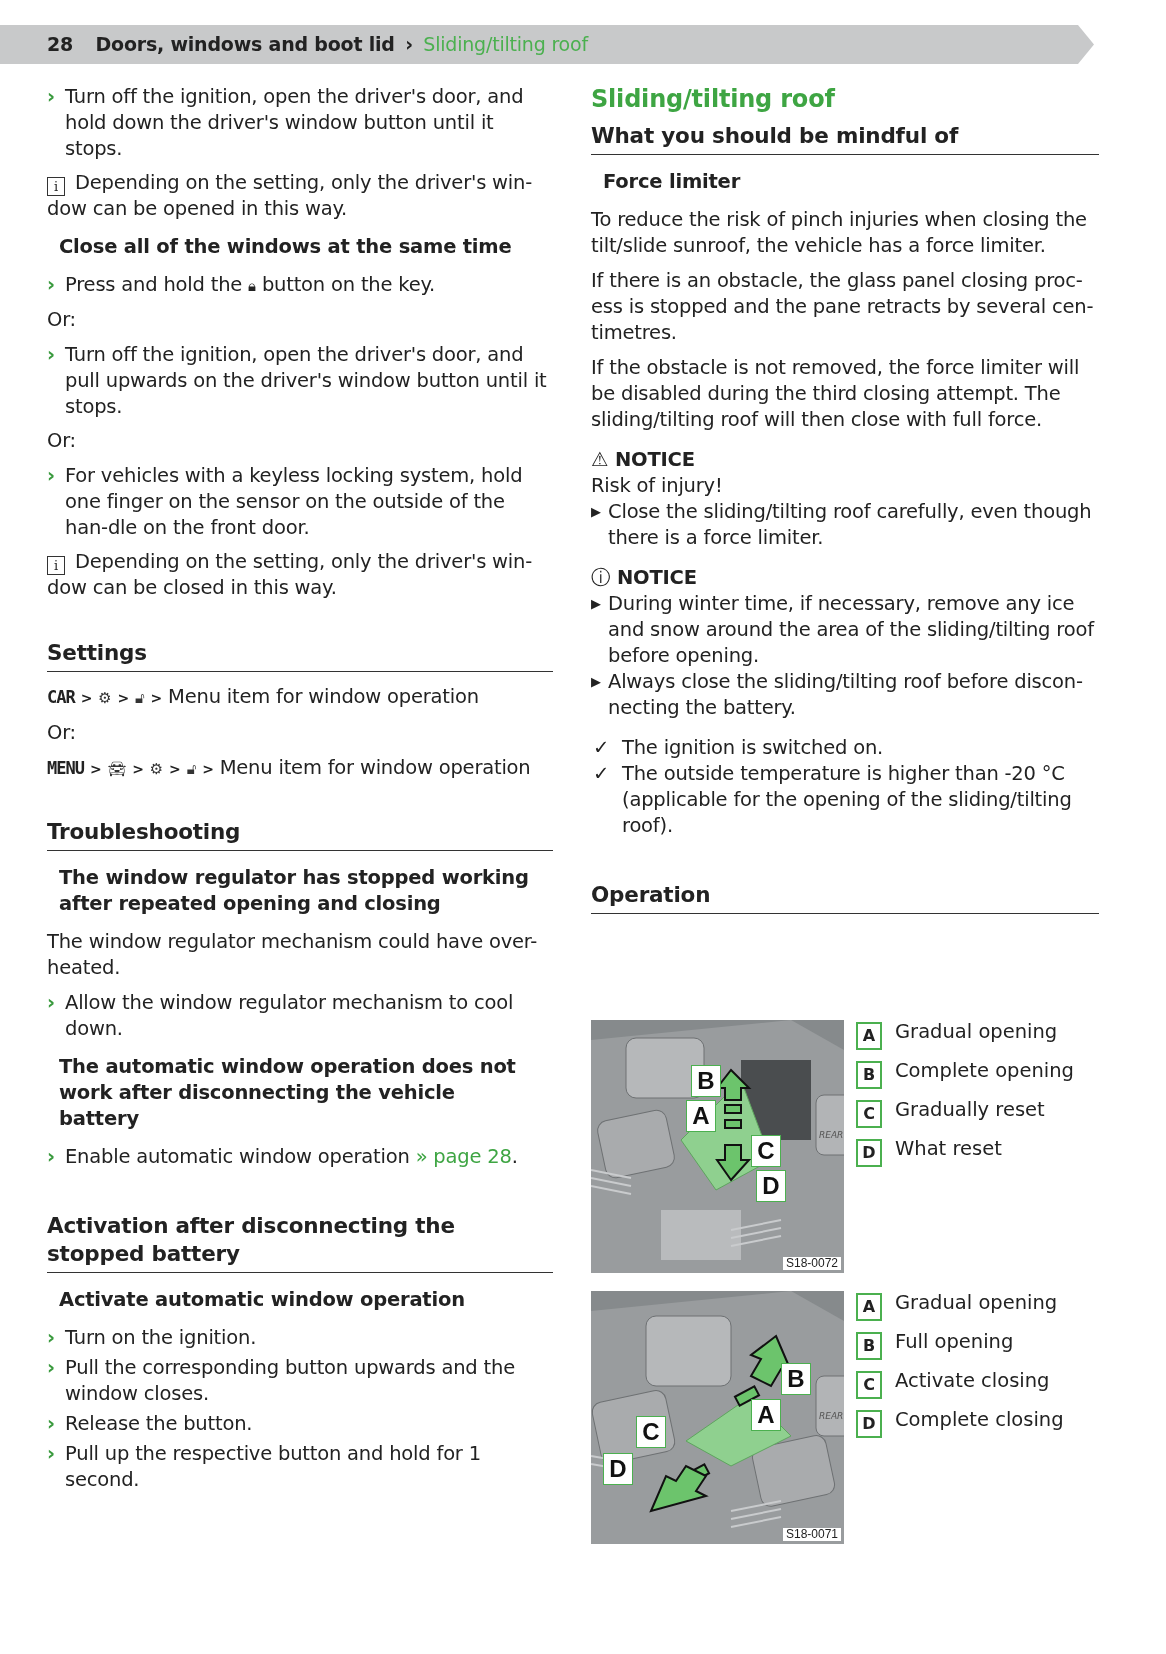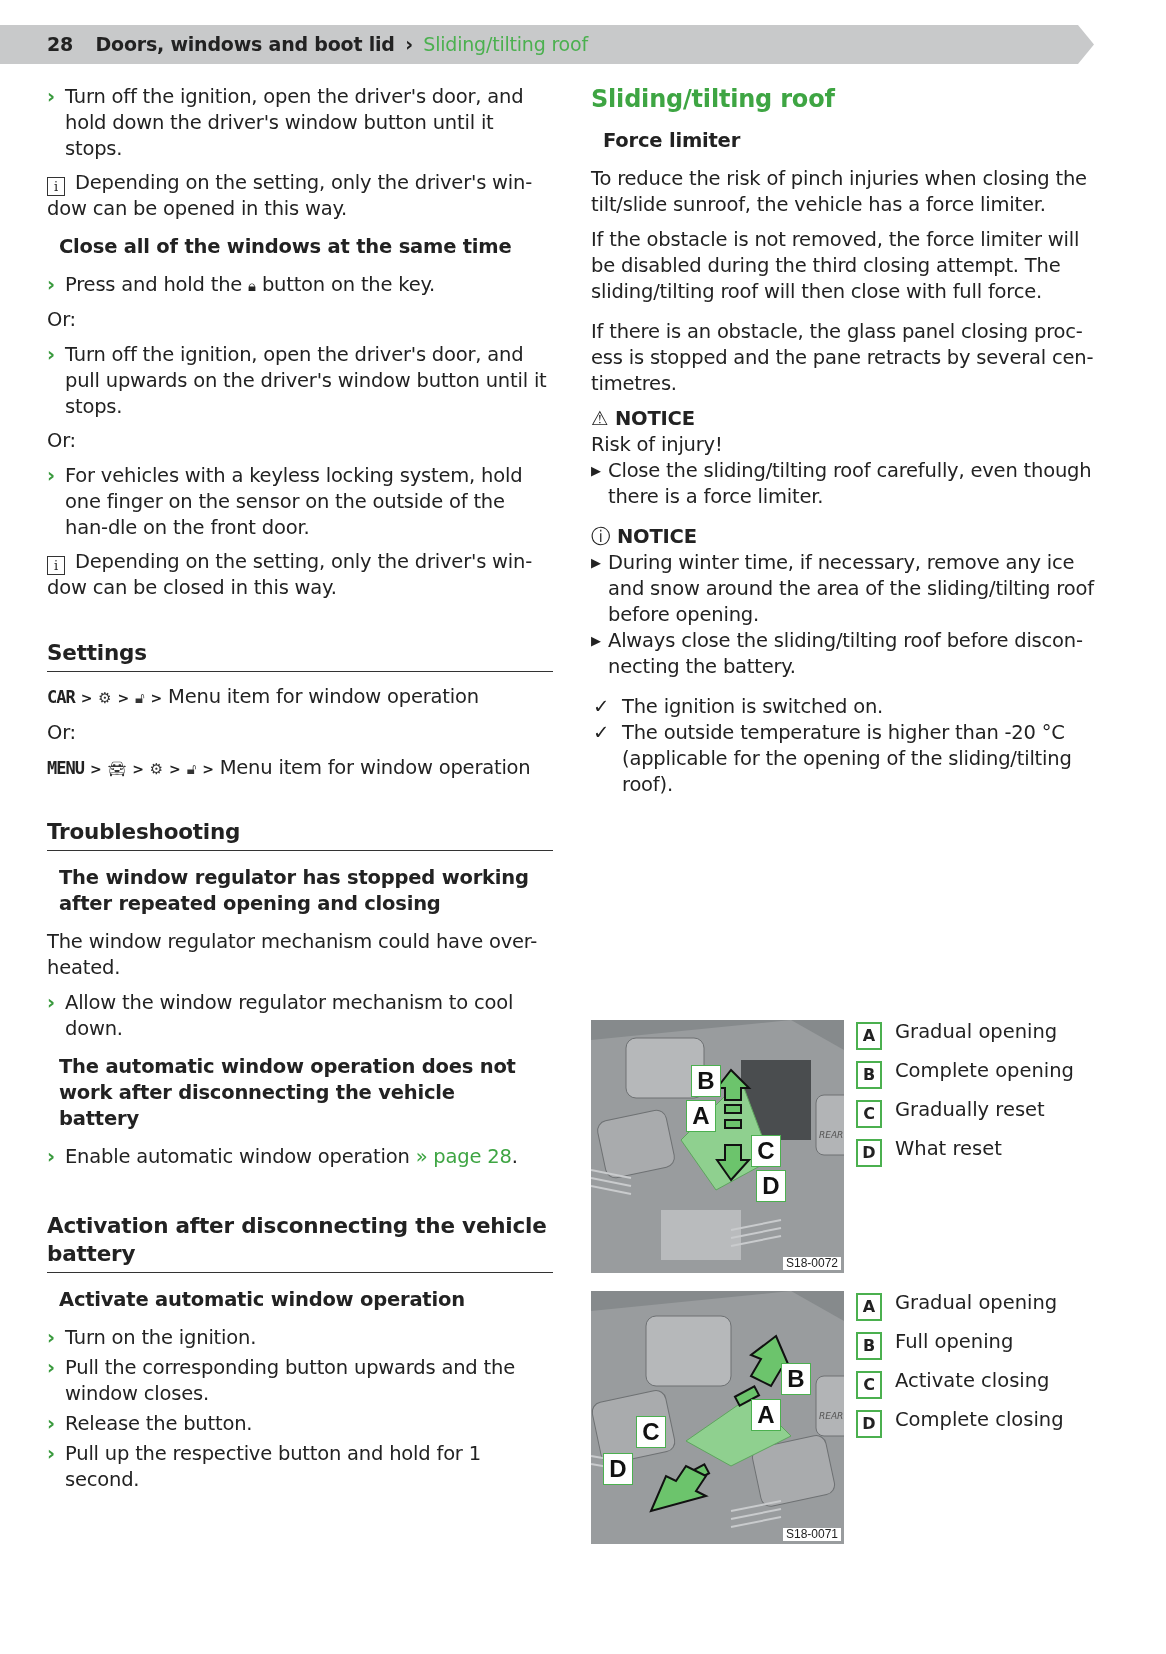--- a/index.html
+++ b/index.html
@@ -105,46 +105,48 @@
     <span class="chev">›</span>
     <span>Allow the window regulator mechanism to cool down.</span>
   </div>
   <p class="subhead">The automatic window operation does not work after disconnecting the vehicle battery</p>
   <div class="step">
     <span class="chev">›</span>
     <span>Enable automatic window operation</span>
     <span class="link">» page 28</span><span>.</span>
   </div>
 
-  <div class="sec" style="margin-top:42px">Activation after disconnecting the vehicle battery</div>
+  <div class="sec" style="margin-top:42px">Activation after disconnecting the stopped battery</div>
   <p class="subhead" style="margin-top:14px">Activate automatic window operation</p>
   <div class="step"><span class="chev">›</span><span>Turn on the ignition.</span></div>
   <div class="step"><span class="chev">›</span><span>Pull the corresponding button upwards and the window closes.</span></div>
   <div class="step"><span class="chev">›</span><span>Release the button.</span></div>
   <div class="step"><span class="chev">›</span><span>Pull up the respective button and hold for 1 second.</span></div>
 </div>
 
 <div class="col col-right">
   <div class="green-title">Sliding/tilting roof</div>
+  <div class="sec">What you should be mindful of</div>
   <p class="subhead" style="margin-top:14px">Force limiter</p>
   <p>To reduce the risk of pinch injuries when closing the tilt/slide sunroof, the vehicle has a force limiter.</p>
+  <p>If there is an obstacle, the glass panel closing proc-ess is stopped and the pane retracts by several cen-timetres.</p>
   <p style="margin-bottom:14px">If the obstacle is not removed, the force limiter will be disabled during the third closing attempt. The sliding/tilting roof will then close with full force.</p>
-  <p>If there is an obstacle, the glass panel closing proc-ess is stopped and the pane retracts by several cen-timetres.</p>
 
   <p class="warn-head"><span style="font-weight:normal">⚠</span> <span>NOTICE</span></p>
   <p style="margin:0">Risk of injury!</p>
   <div class="tri-item"><span class="tri">▶</span><span>Close the sliding/tilting roof carefully, even though there is a force limiter.</span></div>
 
   <p class="warn-head" style="margin-top:14px"><span style="font-weight:normal">ⓘ</span> <span>NOTICE</span></p>
   <div class="tri-item"><span class="tri">▶</span><span>During winter time, if necessary, remove any ice and snow around the area of the sliding/tilting roof before opening.</span></div>
   <div class="tri-item"><span class="tri">▶</span><span>Always close the sliding/tilting roof before discon-necting the battery.</span></div>
 
   <div class="check-item" style="margin-top:14px"><span class="ck">✓</span><span>The ignition is switched on.</span></div>
   <div class="check-item"><span class="ck">✓</span><span>The outside temperature is higher than -20 °C (applicable for the opening of the sliding/tilting roof).</span></div>
 
+  <div class="sec" style="margin-top:42px">Operation</div>
 </div>
 
 <div class="fig" style="top:1020px">
   <svg width="253" height="253">
     <rect width="253" height="253" fill="#868a8c"></rect>
     <path d="M0,20 L200,0 L253,30 L253,253 L0,253Z" fill="#999c9e"></path>
     <rect x="35" y="18" width="78" height="60" rx="10" fill="#b6b8ba" stroke="#6e7173"></rect>
     <rect x="10" y="95" width="70" height="58" rx="10" fill="#a9abad" stroke="#6e7173" transform="rotate(-12 45 124)"></rect>
     <rect x="225" y="75" width="40" height="60" rx="8" fill="#b2b4b6" stroke="#6e7173"></rect>
     <rect x="150" y="40" width="70" height="80" fill="#4a4d4f"></rect>

